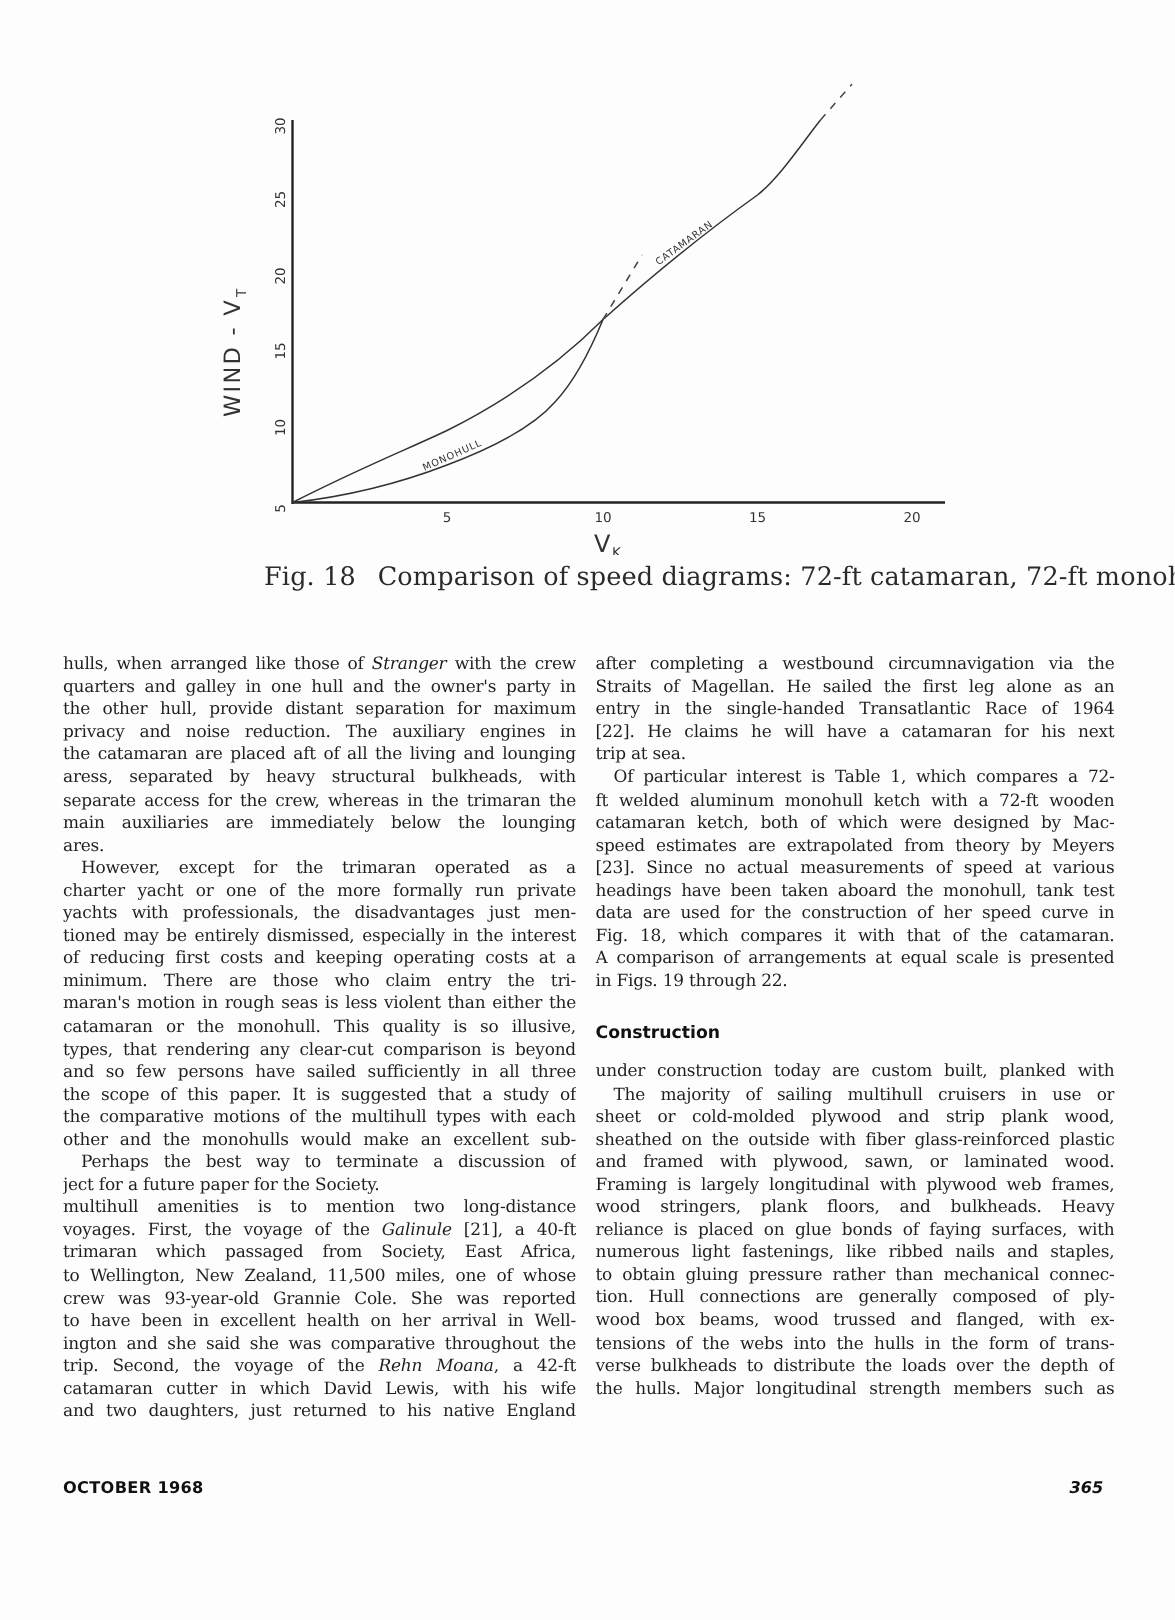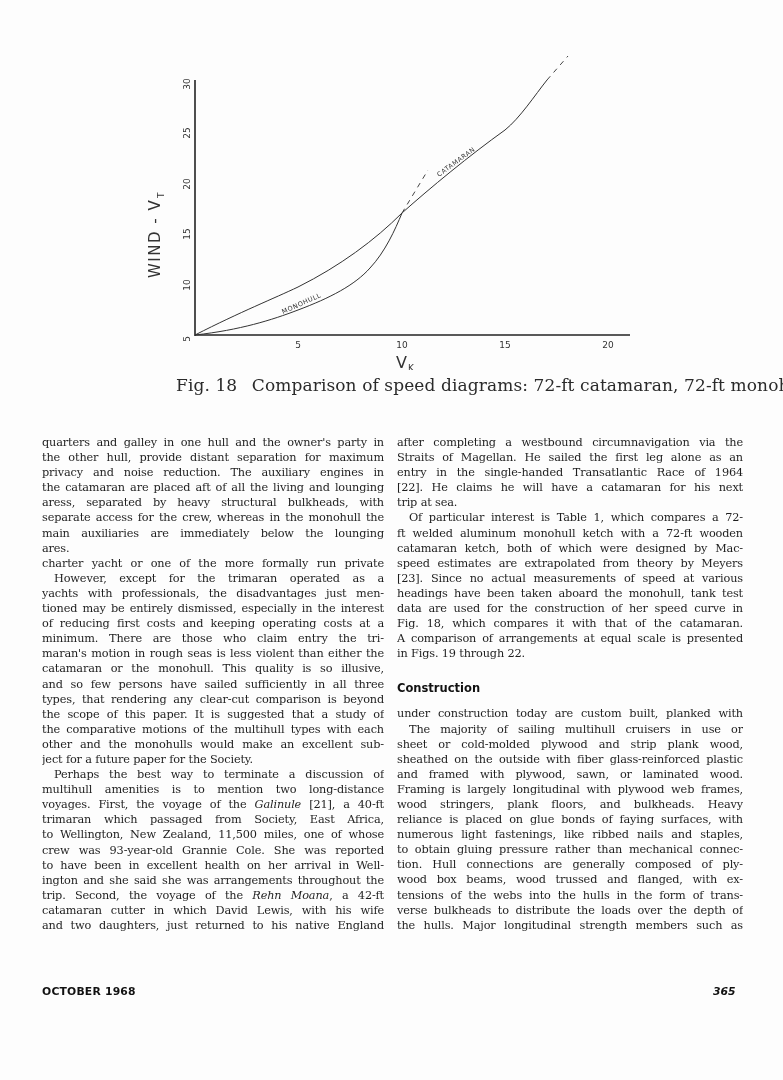--- a/index.html
+++ b/index.html
@@ -74,50 +74,51 @@
       <text class="hand" font-size="6.5" letter-spacing="0.6" transform="translate(439,177) rotate(-36)">CATAMARAN</text>
     </svg>
 
     <div class="fig-caption">
       <span class="fig-num">Fig. 18</span>
       <span>Comparison of speed diagrams: 72-ft catamaran, 72-ft monohull</span>
     </div>
   </div>
 
   <div class="col col-left">
+    <span class="line"><span>hulls, when arranged like those of </span><em>Stranger</em><span> with the crew</span></span>
     <span class="line">quarters and galley in one hull and the owner's party in</span>
     <span class="line">the other hull, provide distant separation for maximum</span>
     <span class="line">privacy and noise reduction.  The auxiliary engines in</span>
     <span class="line">the catamaran are placed aft of all the living and lounging</span>
     <span class="line">aress, separated by heavy structural bulkheads, with</span>
-    <span class="line">separate access for the crew, whereas in the monohull the</span>
+    <span class="line">separate access for the crew, whereas in the trimaran the</span>
     <span class="line">main auxiliaries are immediately below the lounging</span>
     <span class="line last">ares.</span>
+    <span class="line indent">However, except for the trimaran operated as a</span>
     <span class="line">charter yacht or one of the more formally run private</span>
-    <span class="line indent">However, except for the trimaran operated as a</span>
     <span class="line">yachts with professionals, the disadvantages just men-</span>
     <span class="line">tioned may be entirely dismissed, especially in the interest</span>
     <span class="line">of reducing first costs and keeping operating costs at a</span>
     <span class="line">minimum.  There are those who claim entry the tri-</span>
     <span class="line">maran's motion in rough seas is less violent than either the</span>
     <span class="line">catamaran or the monohull.  This quality is so illusive,</span>
+    <span class="line">types, that rendering any clear-cut comparison is beyond</span>
     <span class="line">and so few persons have sailed sufficiently in all three</span>
-    <span class="line">types, that rendering any clear-cut comparison is beyond</span>
     <span class="line">the scope of this paper.  It is suggested that a study of</span>
     <span class="line">the comparative motions of the multihull types with each</span>
     <span class="line">other and the monohulls would make an excellent sub-</span>
+    <span class="line indent">Perhaps the best way to terminate a discussion of</span>
     <span class="line last">ject for a future paper for the Society.</span>
-    <span class="line indent">Perhaps the best way to terminate a discussion of</span>
     <span class="line">multihull amenities is to mention two long-distance</span>
     <span class="line"><span>voyages.  First, the voyage of the </span><em>Galinule</em><span> [21], a 40-ft</span></span>
     <span class="line">trimaran which passaged from Society, East Africa,</span>
     <span class="line">to Wellington, New Zealand, 11,500 miles, one of whose</span>
     <span class="line">crew was 93-year-old Grannie Cole.  She was reported</span>
     <span class="line">to have been in excellent health on her arrival in Well-</span>
-    <span class="line">ington and she said she was arrangements throughout the</span>
+    <span class="line">ington and she said she was comparative throughout the</span>
     <span class="line"><span>trip.  Second, the voyage of the </span><em>Rehn Moana</em><span>, a 42-ft</span></span>
     <span class="line">catamaran cutter in which David Lewis, with his wife</span>
     <span class="line">and two daughters, just returned to his native England</span>
   </div>
 
   <div class="col col-right">
     <span class="line">after completing a westbound circumnavigation via the</span>
     <span class="line">Straits of Magellan.  He sailed the first leg alone as an</span>
     <span class="line">entry in the single-handed Transatlantic Race of 1964</span>
     <span class="line">[22].  He claims he will have a catamaran for his next</span>

